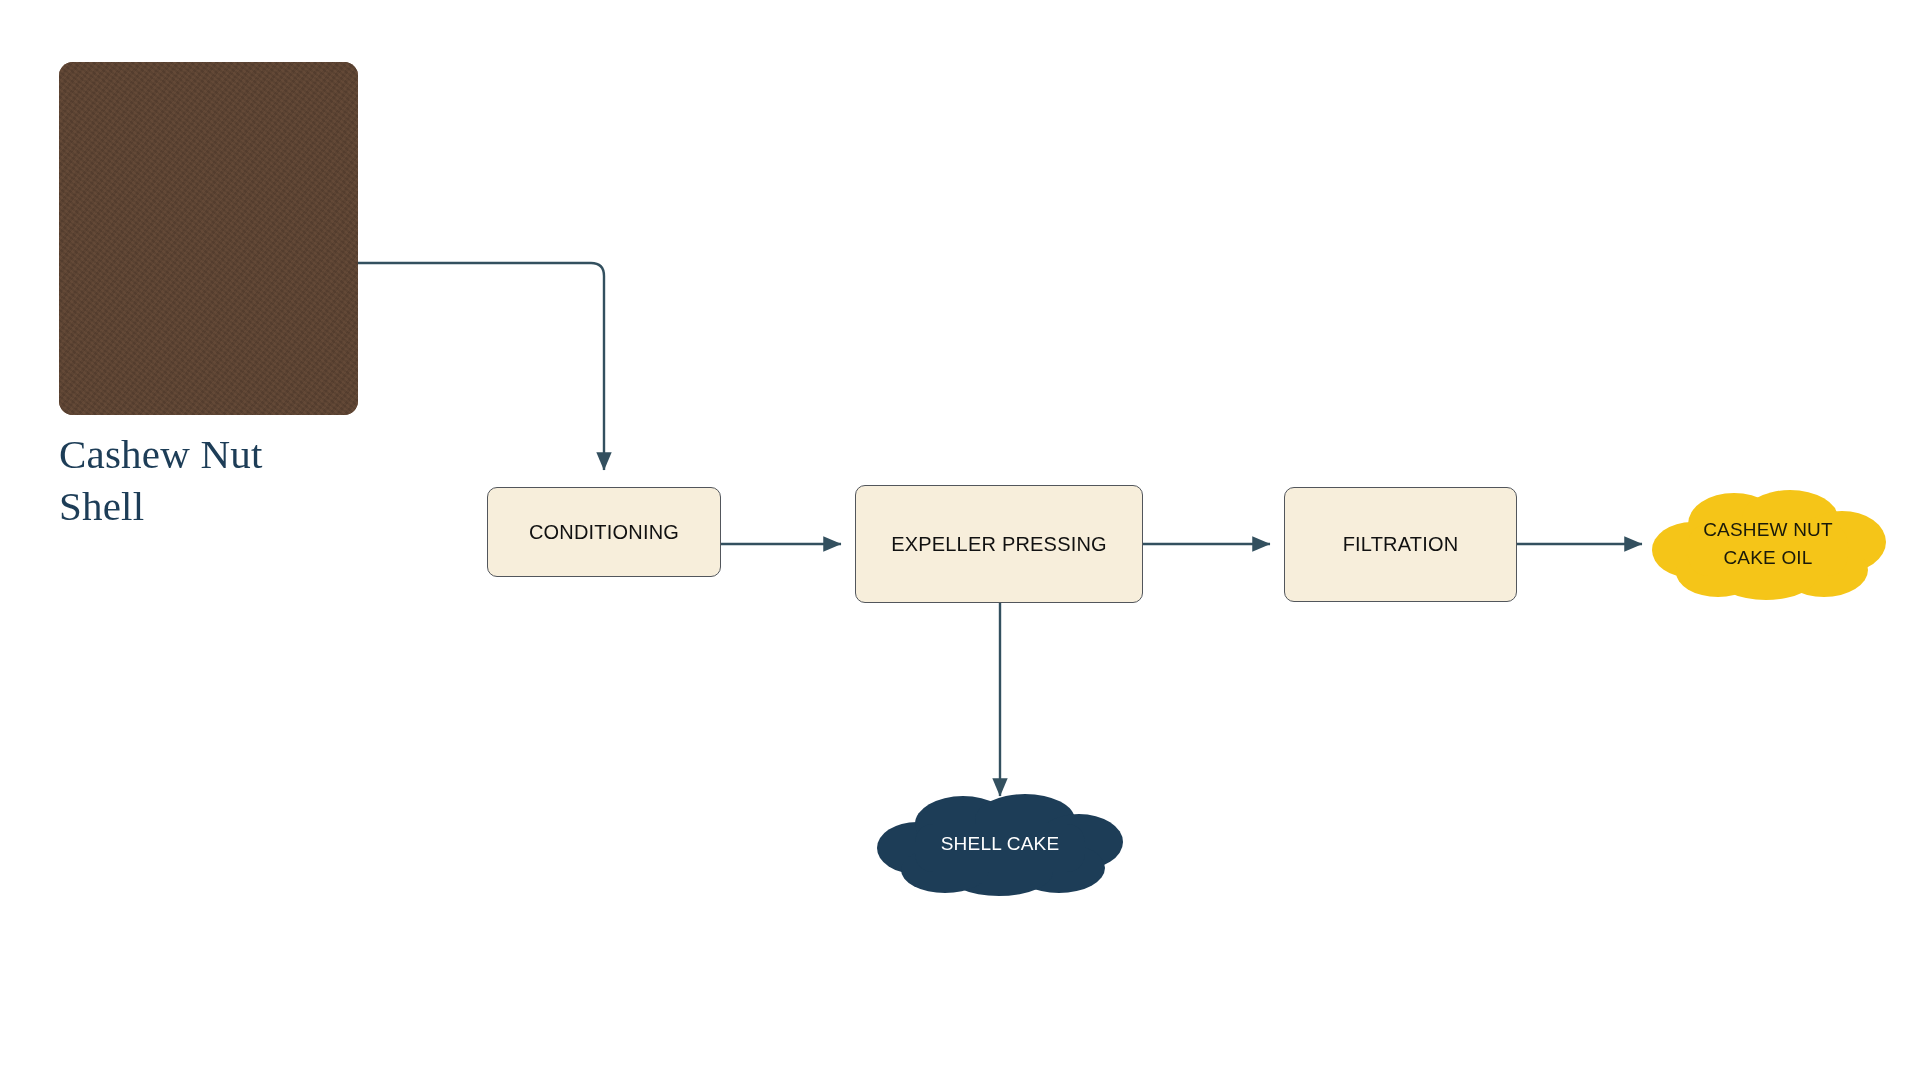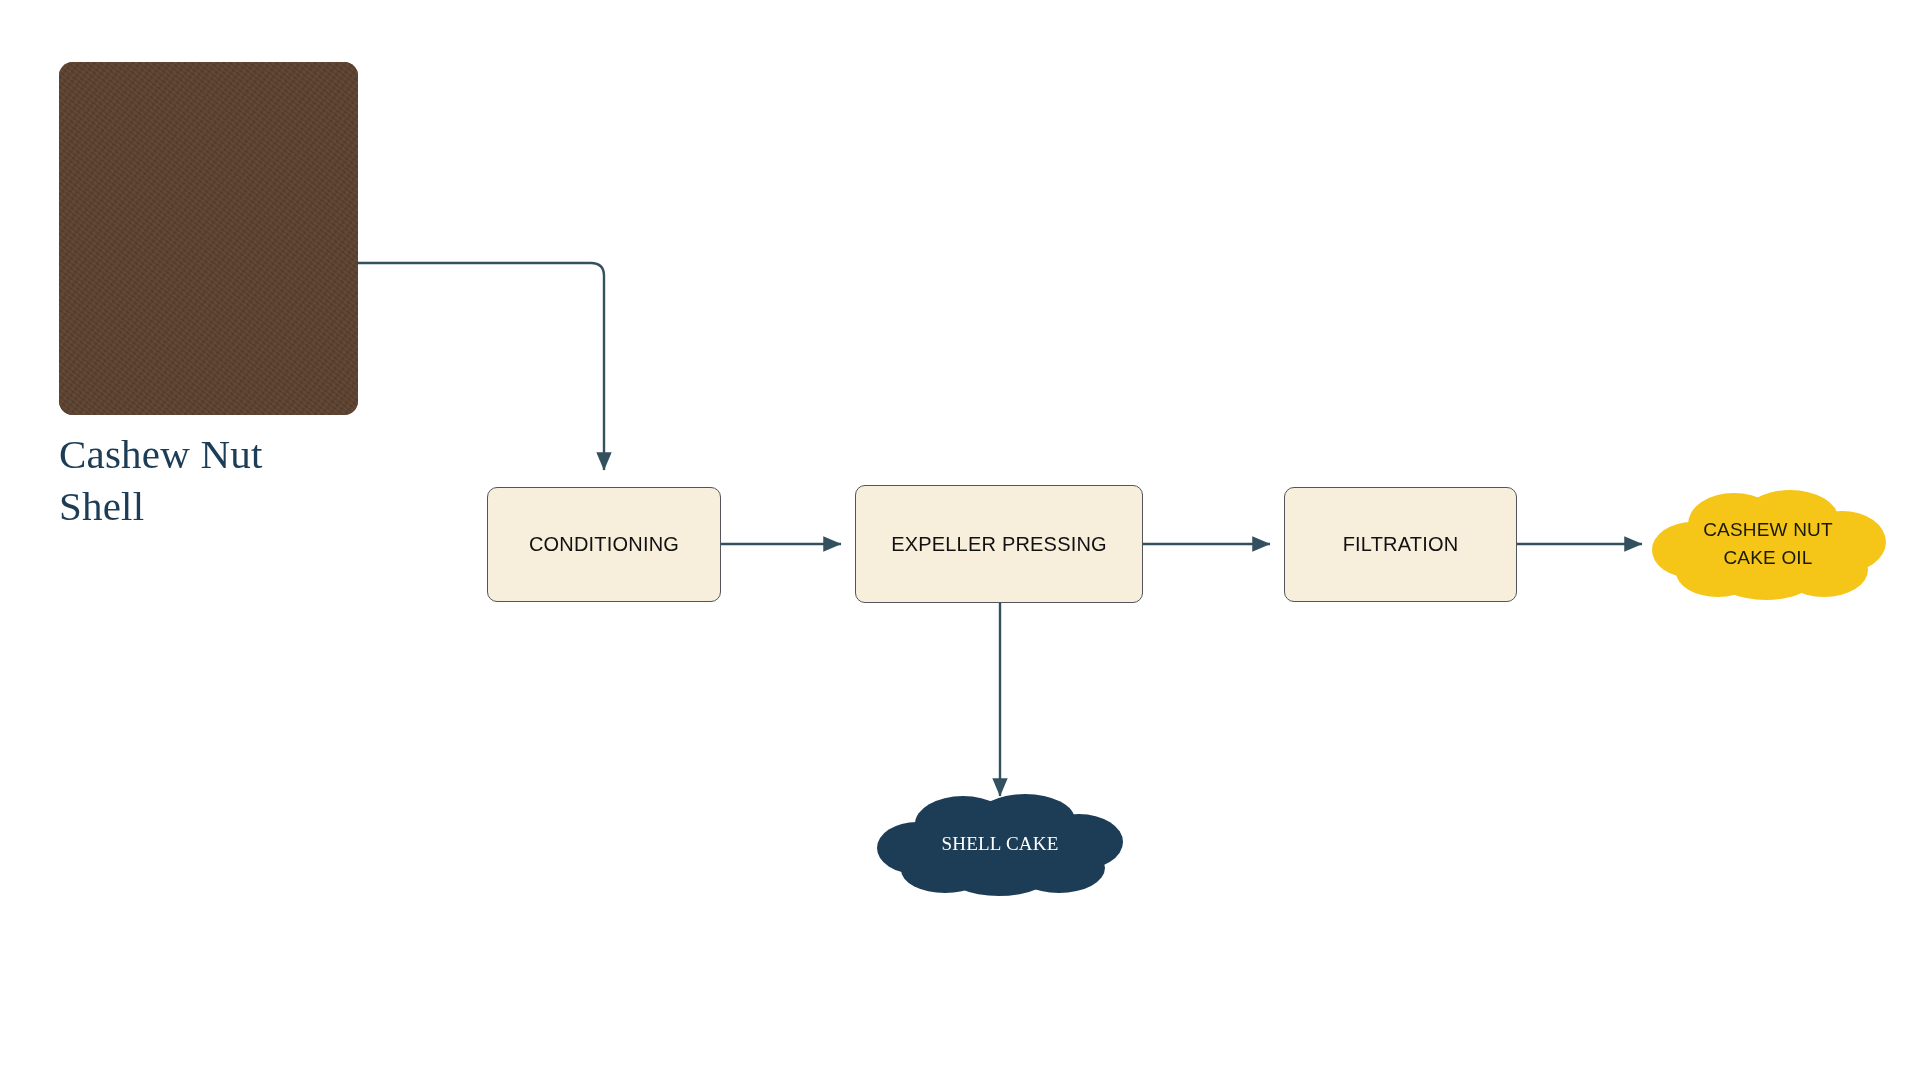--- a/index.html
+++ b/index.html
@@ -85,21 +85,21 @@
     border: 1px solid #52565c;
     border-radius: 10px;
     display: flex;
     align-items: center;
     justify-content: center;
     color: #111111;
     font-size: 20px;
     letter-spacing: 0.2px;
     text-align: center;
   }
-  #box-conditioning { left: 487px;  top: 487px; width: 234px; height: 115px; }
+  #box-conditioning { left: 487px;  top: 487px; width: 234px; height: 90px; }
   #box-expeller     { left: 855px;  top: 485px; width: 288px; height: 118px; }
   #box-filtration   { left: 1284px; top: 487px; width: 233px; height: 115px; }
 
   
   .cloud {
     position: absolute;
   }
   .cloud svg { display: block; }
   .cloud-label {
     position: absolute;
@@ -110,21 +110,21 @@
     justify-content: center;
     font-size: 19px;
     line-height: 1.45;
     letter-spacing: 0.2px;
     text-align: center;
     pointer-events: none;
   }
   #cloud-oil  { left: 1648px; top: 488px; width: 240px; height: 112px; }
   #cloud-oil .cloud-label { color: #1a1a0a; }
   #cloud-cake { left: 875px;  top: 792px; width: 250px; height: 104px; }
-  #cloud-cake .cloud-label { color: #ffffff; font-family: Liberation Serif, serif; }
+  #cloud-cake .cloud-label { color: #ffffff; }
 
   
   #connectors {
     position: absolute;
     inset: 0;
     pointer-events: none;
   }
 </style>
 </head>
 <body>

